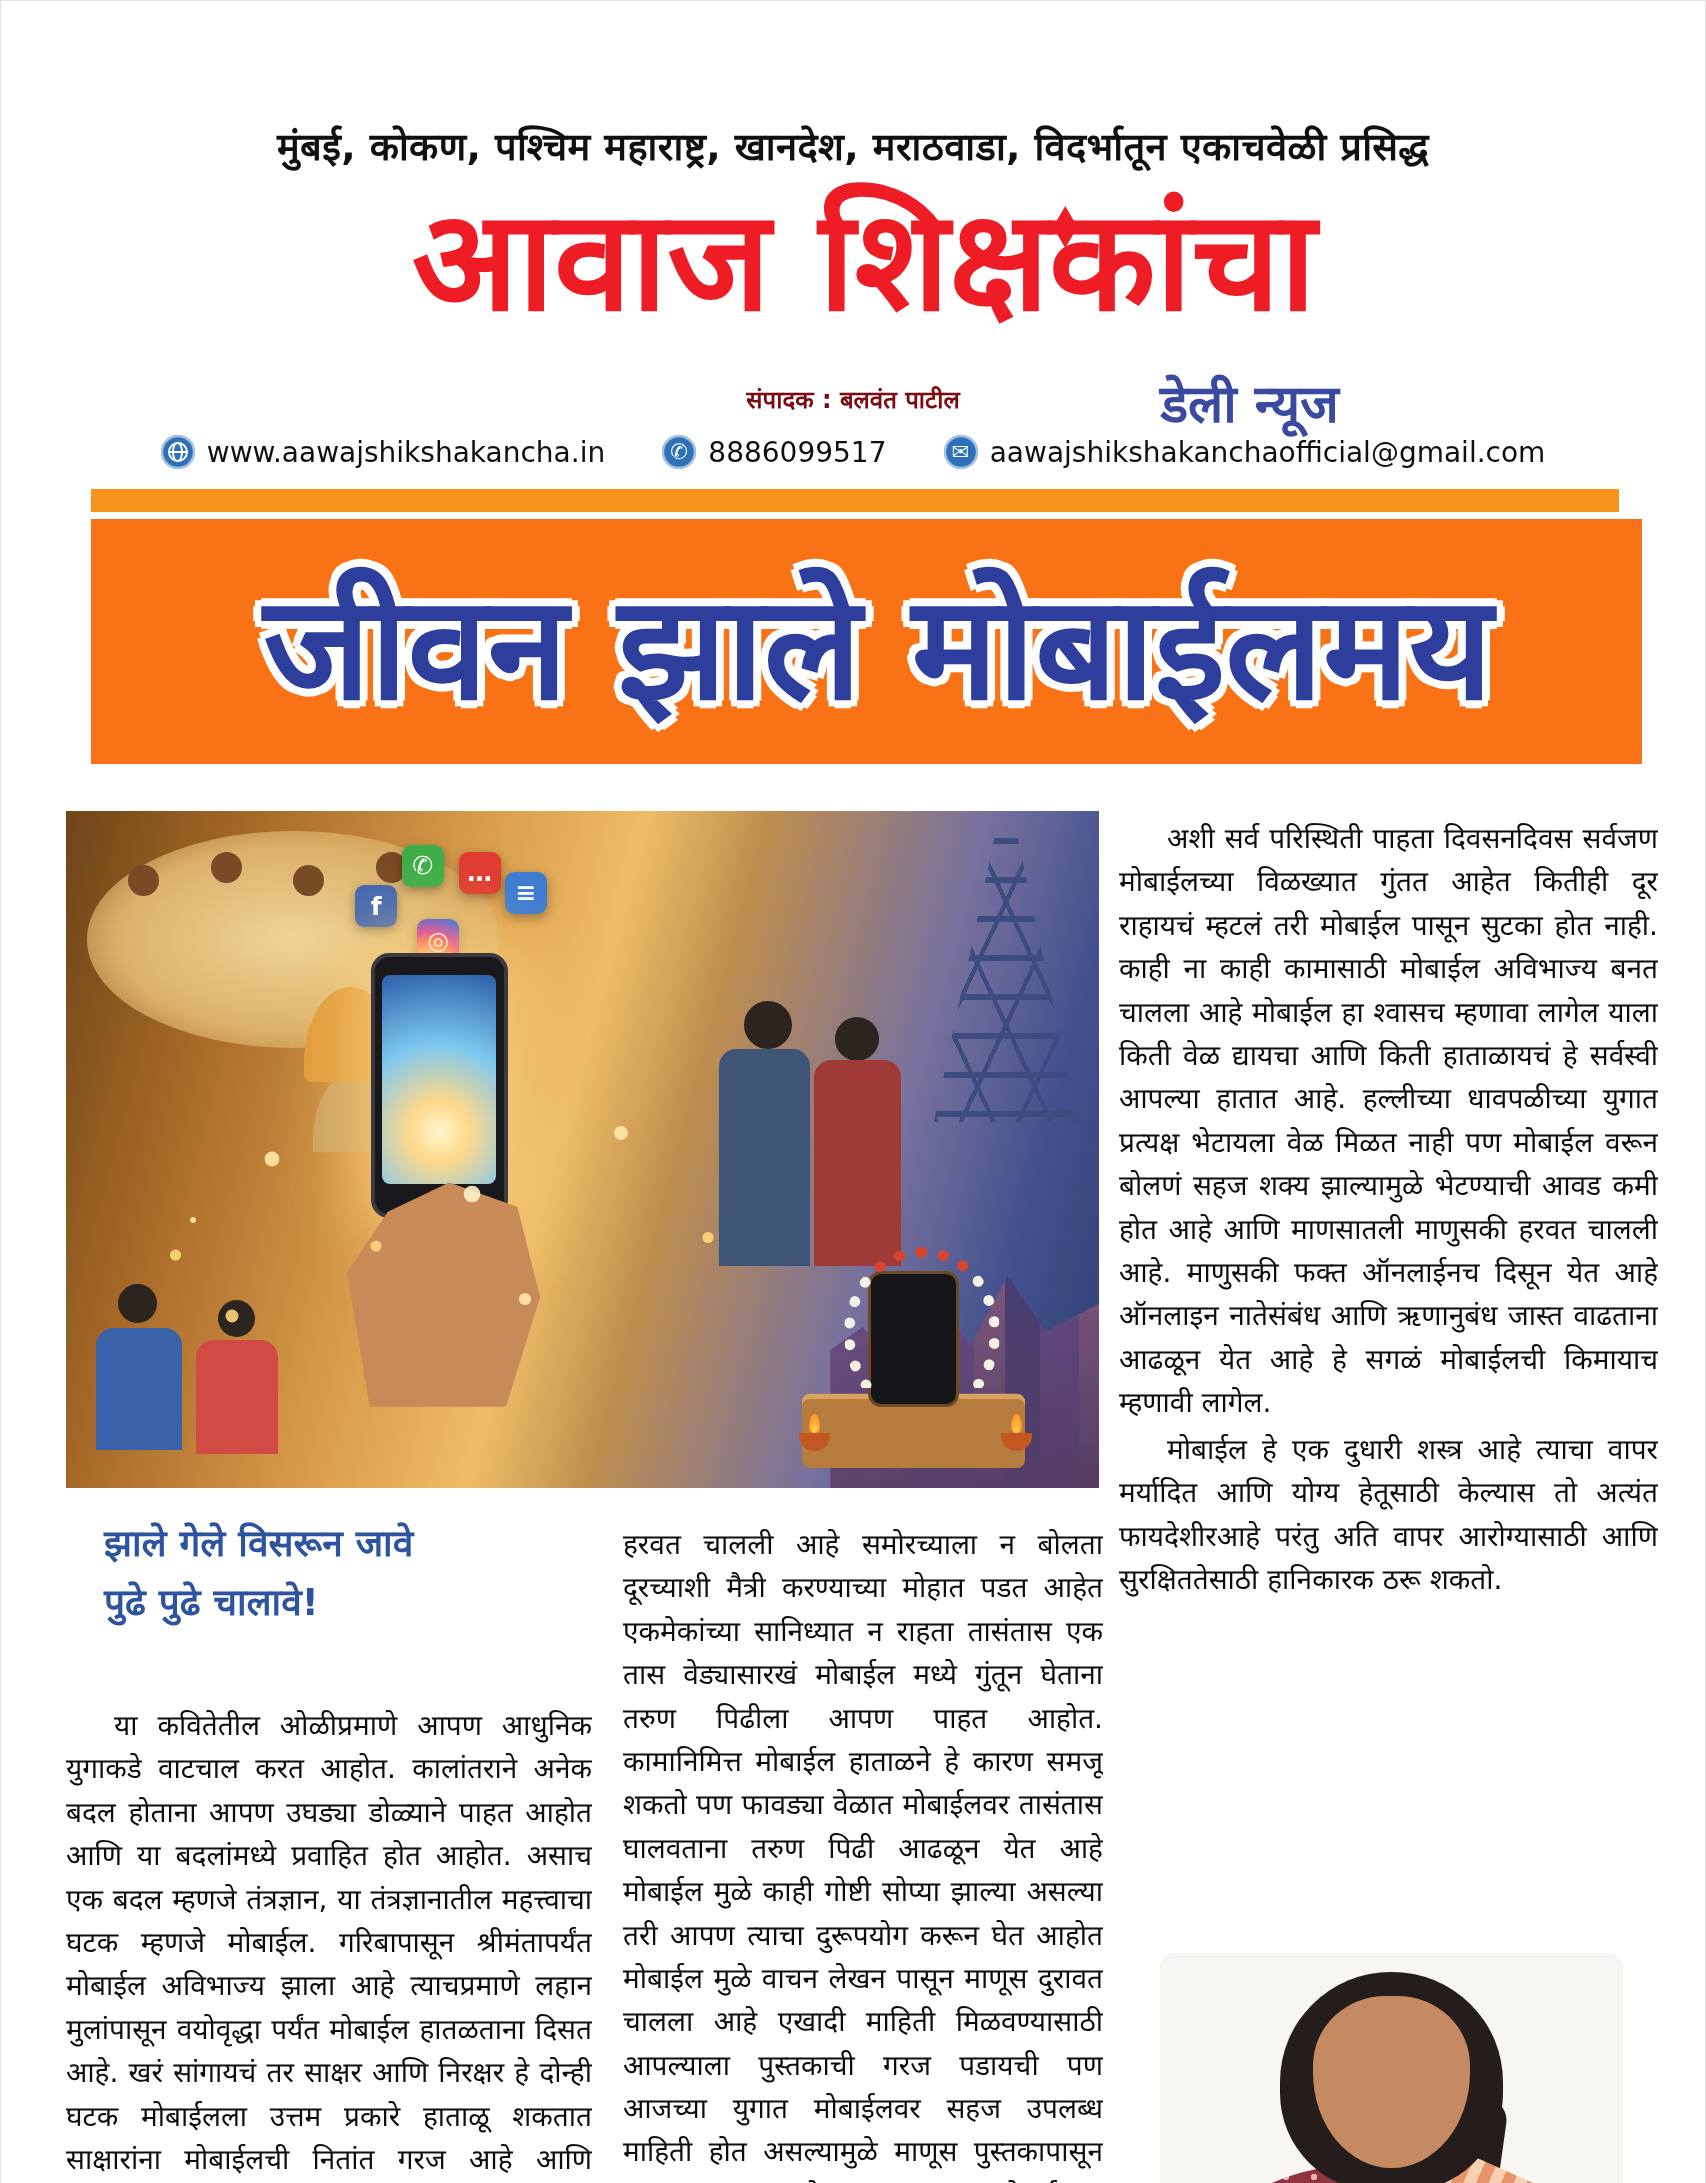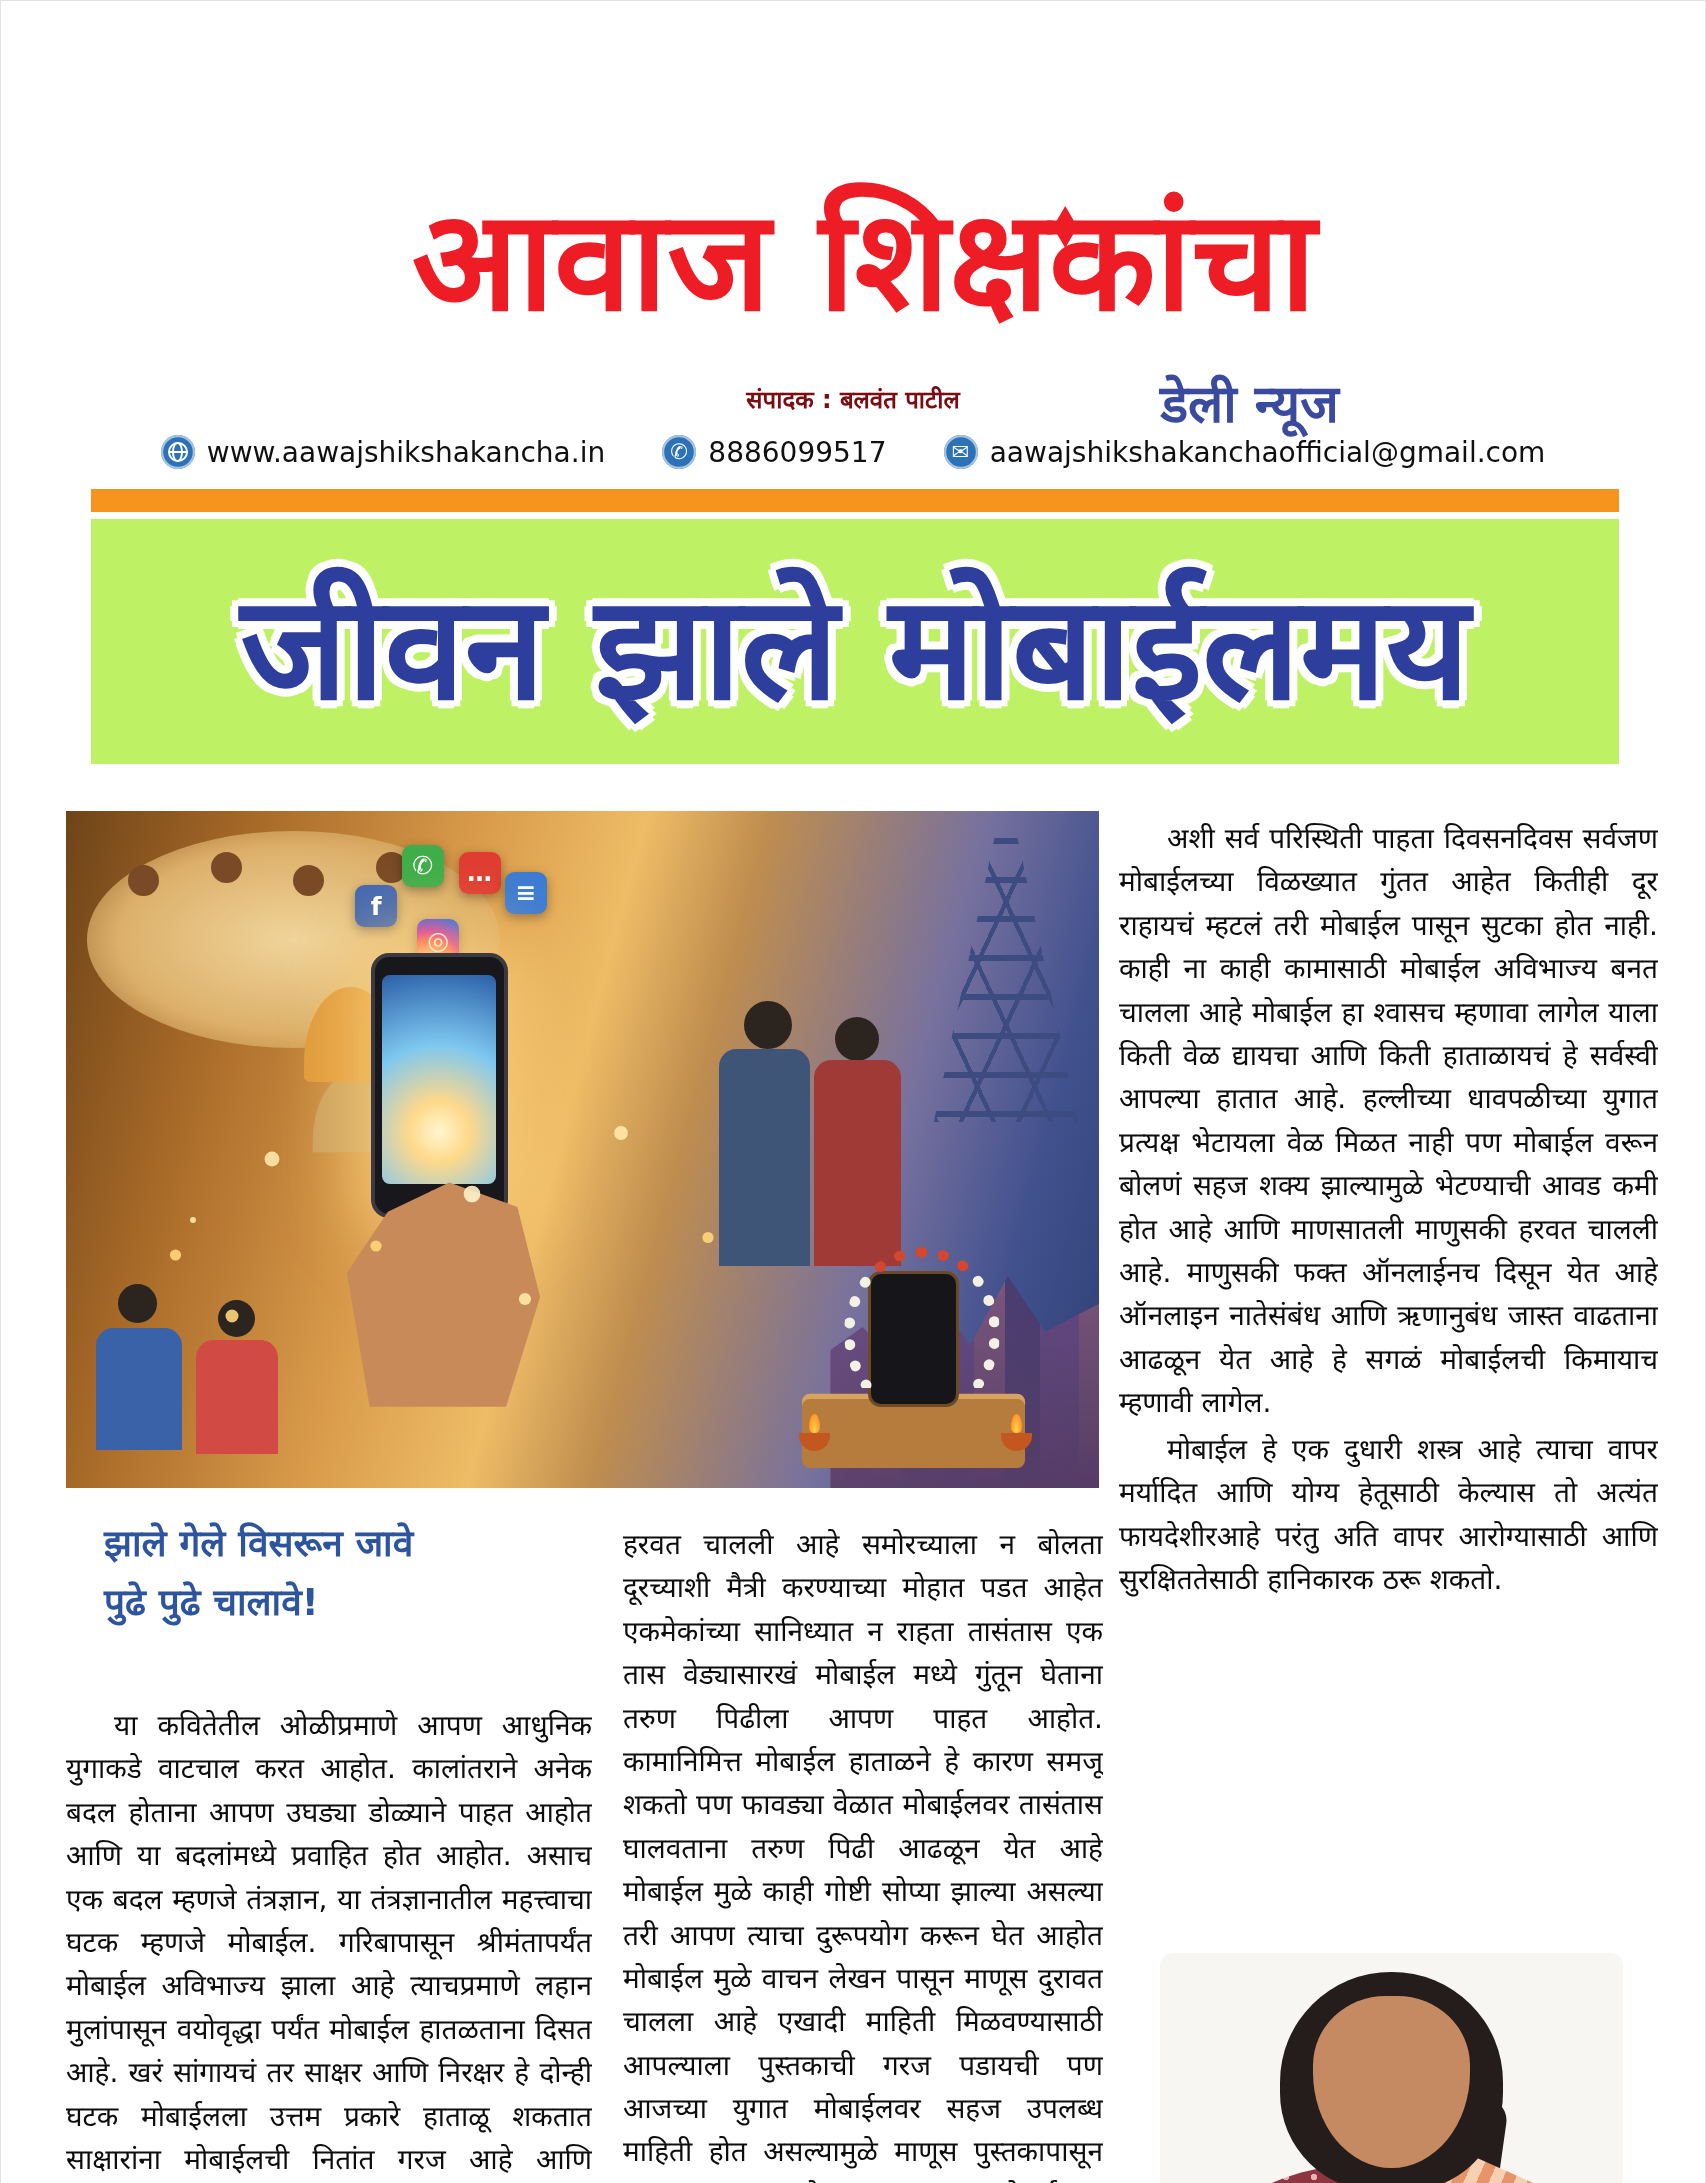--- a/index.html
+++ b/index.html
@@ -20,21 +20,21 @@
   .contact{top:434px;left:0;width:100%;display:flex;justify-content:center;align-items:flex-end;gap:57px;font-size:28px;color:#101010;}
   .contact .item{display:flex;align-items:center;gap:12.2px;}
   .cicon{width:34px;height:34px;border-radius:50%;background:#2d72b8;color:#fff;display:flex;align-items:center;justify-content:center;font-size:21px;flex:0 0 auto;box-shadow:0 0 0 2.2px #a8c4e2 inset;}
   .globe{position:relative;}
   .globe i{position:absolute;inset:7px;border:2.2px solid #fff;border-radius:50%;}
   .globe em{position:absolute;top:7px;bottom:7px;left:50%;width:10.5px;margin-left:-5.2px;border:2.2px solid #fff;border-radius:50%;box-sizing:border-box;}
   .globe u{position:absolute;left:7px;right:7px;top:50%;height:2.2px;margin-top:-0.9px;background:#fff;}
 
   
   .orangebar{top:488px;left:90px;width:1528px;height:23px;background:#f6941d;}
-  .headlinebox{top:518px;left:90px;width:1528px;height:245px;background:#bef264;display:flex;align-items:center;justify-content:center;}
+  .headlinebox{top:518px;left:90px;width:1528px;height:245px;background:#f97316;display:flex;align-items:center;justify-content:center;padding-left:23px;}
   .headline{font-size:144px;font-weight:800;color:#2e3e9c;
     text-shadow:-6.1px -6.1px 0 #fff,6.1px -6.1px 0 #fff,-6.1px 6.1px 0 #fff,6.1px 6.1px 0 #fff,0 -7.9px 0 #fff,0 7.9px 0 #fff,-7.9px 0 0 #fff,7.9px 0 0 #fff;}
 
   
   .hero{top:810px;left:65px;width:1033px;height:677px;overflow:hidden;
     background:linear-gradient(105deg,#6e4418 0%,#a86a28 16%,#d89a4a 34%,#eebc66 48%,#bf8d4e 58%,#77719e 76%,#41518e 88%,#2e3f72 100%);}
   .hero .bubble{position:absolute;left:2%;top:3%;width:40%;height:32%;background:radial-gradient(ellipse at 50% 50%,#f0d49b 0%,#dcb06a 60%,rgba(190,140,70,0) 100%);border-radius:50%;}
   .hero .bhead{position:absolute;width:31px;height:31px;border-radius:50%;background:#7a4a26;}
   .hero .temple{position:absolute;left:23%;top:26%;width:9%;height:14%;background:#e09a3a;border-radius:50% 50% 8% 8%/80% 80% 5% 5%;box-shadow:0 79px 0 -8.7px #caa05f;}
   .hero .tower{position:absolute;right:2%;top:4%;width:14%;height:42%;
@@ -83,20 +83,21 @@
   .p-blouse{position:absolute;left:6%;top:44%;width:88%;height:58%;border-radius:45% 45% 0 0;
     background:radial-gradient(circle,#e8b2b2 16%,rgba(0,0,0,0) 17%) 0 0/28px 28px,#8e3540;}
   .p-saree{position:absolute;left:34%;top:42%;width:46%;height:66%;transform:rotate(24deg);
     background:repeating-linear-gradient(90deg,#e8946a 0 11.4px,#f6d0b0 11.4px 23px);border-left:11.4px solid #d9c9a6;border-right:11.4px solid #d9c9a6;}
 </style>
 </head>
 <body>
 
 <div id="page">
 
+  <div class="abs tagline">मुंबई, कोकण, पश्चिम महाराष्ट्र, खानदेश, मराठवाडा, विदर्भातून एकाचवेळी प्रसिद्ध</div>
   <div class="abs masthead">आवाज शिक्षकांचा</div>
   <div class="abs m-diamond"></div>
   <div class="abs editor">संपादक : बलवंत पाटील</div>
   <div class="abs edition">डेली न्यूज</div>
 
   <div class="abs contact">
     <div class="item">
       <span class="cicon globe">
           <i></i>
           <em></em>

